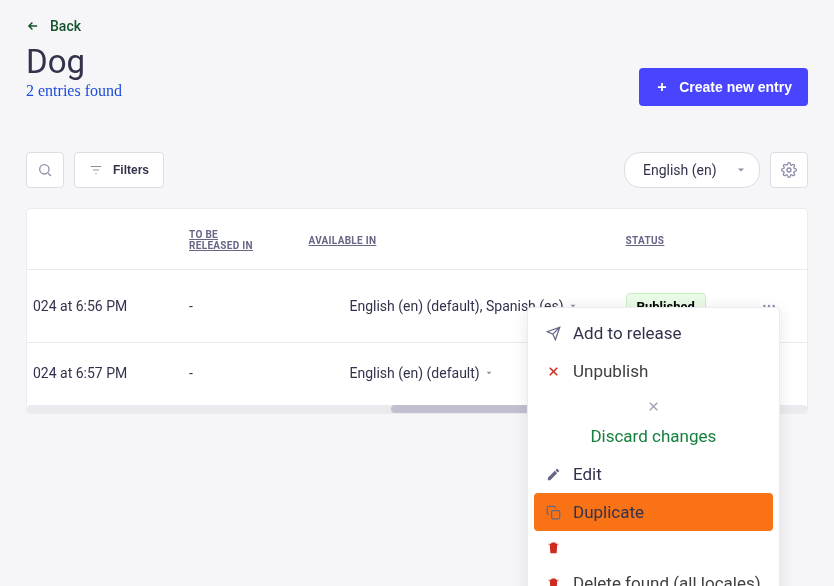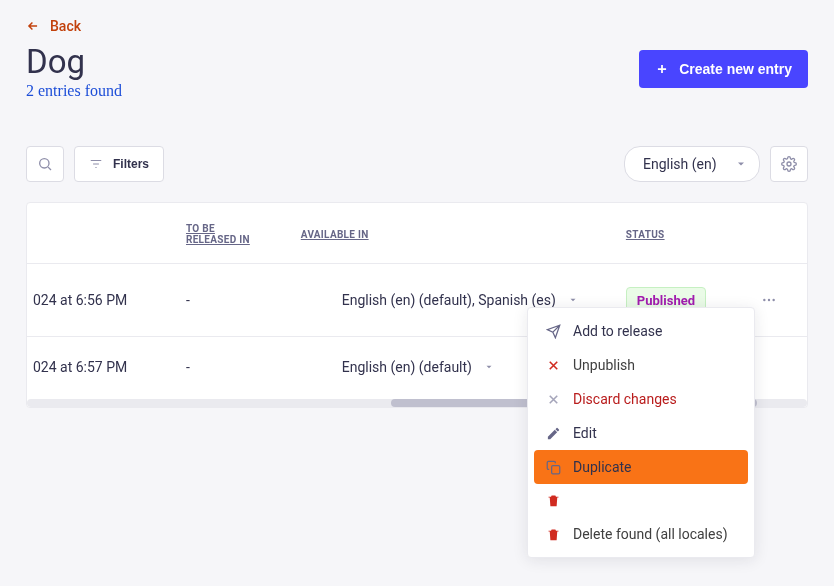--- a/index.html
+++ b/index.html
@@ -10,21 +10,21 @@
       width: 834px;
       height: 586px;
       overflow: hidden;
       position: relative;
     }
     .page { padding: 12px 26px; }
     .back-link {
       display: inline-flex;
       align-items: center;
       gap: 10px;
-      color: #c2410c;
+      color: #14532d;
       font-size: 14px;
       font-weight: 500;
       cursor: pointer;
       padding: 6px 0;
     }
     .back-link svg { width: 14px; height: 14px; }
     .header-row {
       display: flex;
       justify-content: space-between;
       align-items: flex-start;
@@ -47,21 +47,21 @@
       color: #fff;
       border: none;
       border-radius: 4px;
       padding: 11px 16px;
       display: inline-flex;
       align-items: center;
       gap: 10px;
       font-size: 14px;
       font-weight: 600;
       cursor: pointer;
-      margin-top: 6px;
+      margin-top: 24px;
     }
     .create-btn svg { width: 14px; height: 14px; }
     .toolbar {
       display: flex;
       justify-content: space-between;
       align-items: center;
       margin-top: 46px;
     }
     .toolbar-left { display: flex; gap: 10px; }
     .toolbar-right { display: flex; gap: 10px; }
@@ -139,26 +139,26 @@
       border-bottom: 1px solid #eaeaef;
       white-space: nowrap;
     }
     tbody tr:last-child td { border-bottom: none; }
     .col-released { width: 145px; }
     .col-released-cell { padding-left: 6px; width: 145px; }
     .col-to-be { width: 130px; }
     .col-avail { width: 310px; }
     .col-status { width: 130px; }
     .col-actions { width: 50px; text-align: right; }
-    .avail-cell { display: inline-flex; align-items: center; gap: 12px; margin-left: 41px; }
+    .avail-cell { display: inline-flex; align-items: center; gap: 4px; margin-left: 41px; }
     .avail-cell svg { width: 10px; height: 10px; color: #8e8ea9; }
     .badge {
       display: inline-block;
       background: #eafbe7;
-      color: #a21caf;
+      color: #000000;
       border: 1px solid #c6f0c2;
       border-radius: 4px;
       font-size: 13px;
       font-weight: 700;
       padding: 5px 10px;
     }
     .ellipsis {
       display: inline-flex;
       align-items: center;
       justify-content: center;
@@ -192,28 +192,28 @@
       padding: 6px;
       z-index: 50;
       min-width: 228px;
     }
     .menu-item {
       display: flex;
       align-items: center;
       gap: 12px;
       padding: 9px 12px;
       border-radius: 4px;
-      font-size: 14px;
+      font-size: 17px;
       color: #32324d;
       cursor: pointer;
     }
     .menu-item svg { width: 15px; height: 15px; color: #666687; flex-shrink: 0; }
     .menu-item.danger { color: #404040; }
     .menu-item.danger svg { color: #d02b20; }
-    .menu-item.disabled { color: #b91c1c; cursor: default; }
+    .menu-item.disabled { color: #15803d; cursor: default; flex-direction: column; }
     .menu-item.disabled svg { color: #a5a5ba; }
     .menu-item.highlight { background: #f97316; }
   </style>
 </head>
 <body>
 
 <div class="page">
   <div class="back-link">
     <svg viewBox="0 0 24 24" fill="none" stroke="currentColor" stroke-width="2.5">
         <path d="M19 12H5M11 18l-6-6 6-6"></path>

